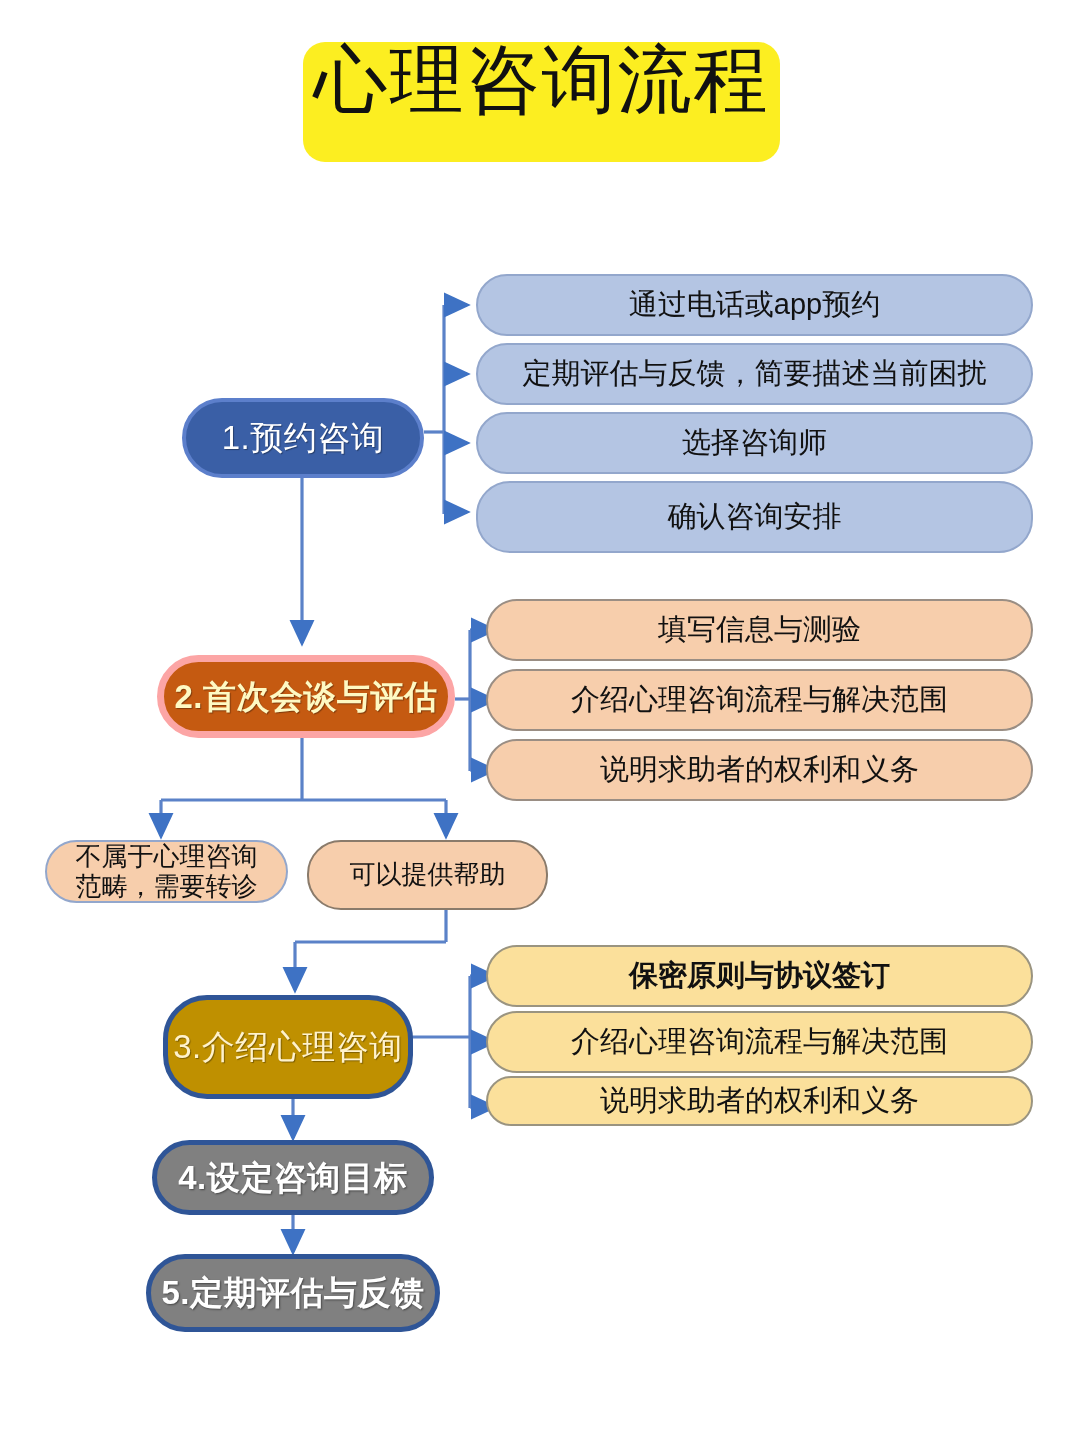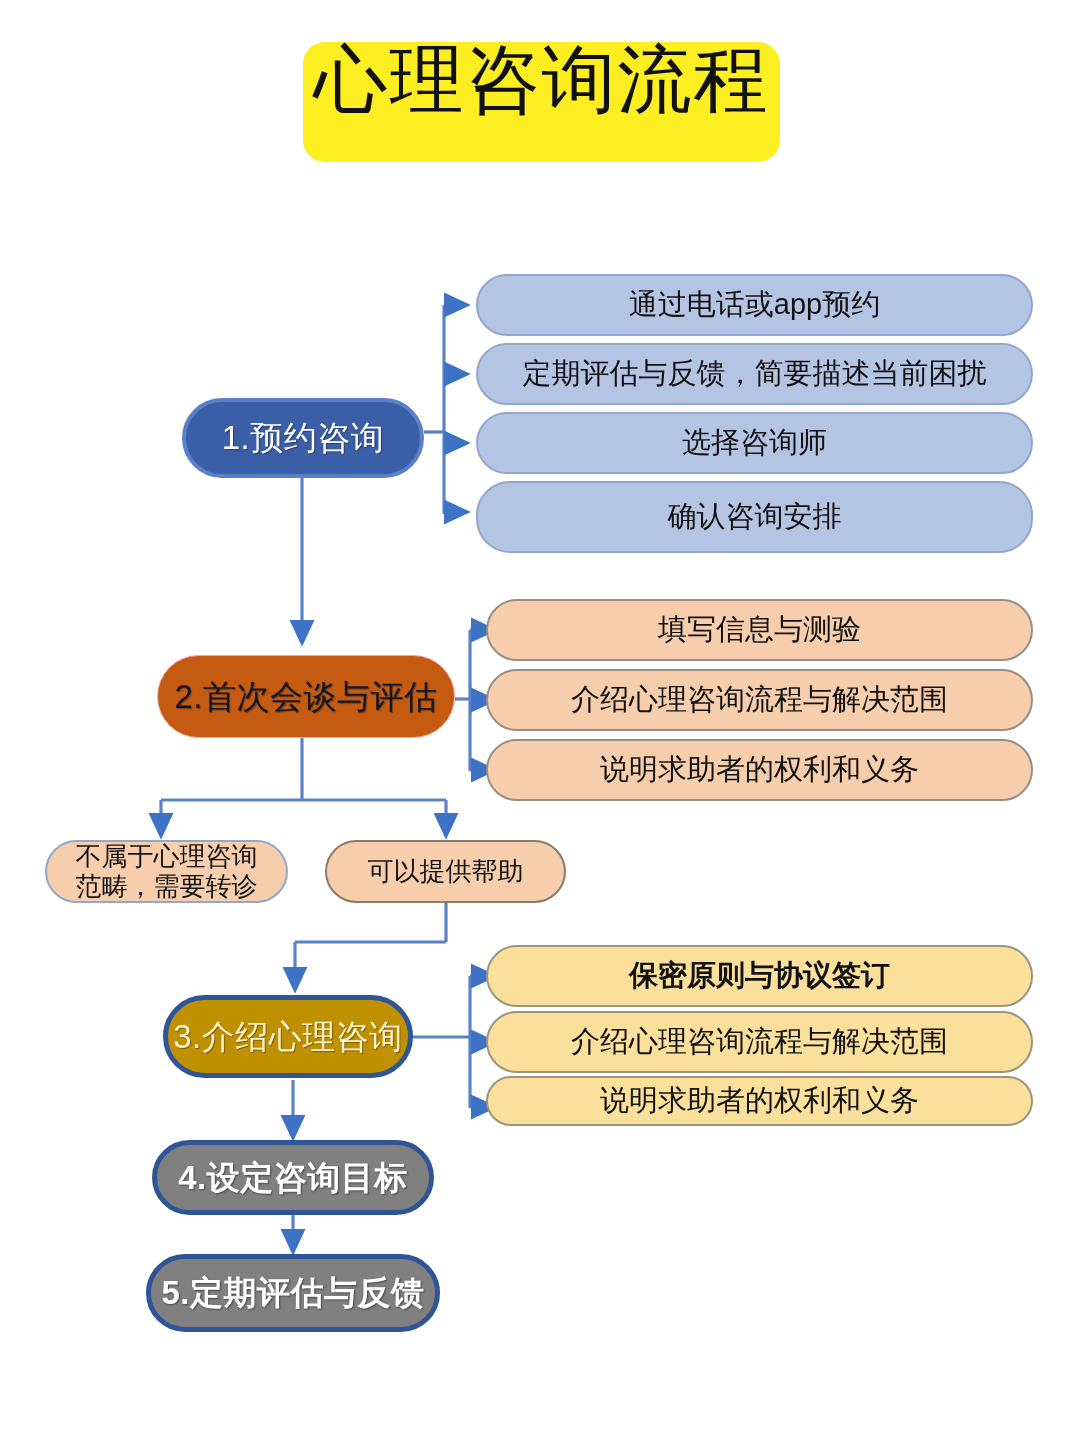--- a/index.html
+++ b/index.html
@@ -65,23 +65,24 @@
     white-space: nowrap;
   }
   .stage-1 {
     background: #3A5FA6;
     border: 4px solid #5C7FCB;
     color: #FFFFFF;
     text-shadow: 1px 1px 1px rgba(0,0,0,.35);
   }
   .stage-2 {
     background: #C55A11;
-    border: 1px solid #fca5a5;
-    color: #0f172a;
+    border: 7px solid #fca5a5;
+    color: #fef9c3;
     text-shadow: 1px 1px 1px rgba(0,0,0,.35);
+    font-weight: bold;
   }
   .stage-3 {
     background: #BF9000;
     border: 5px solid #2F5597;
     color: #FFF2CC;
     text-shadow: 1px 1px 1px rgba(0,0,0,.35);
   }
   .stage-45 {
     background: #808080;
     border: 5px solid #2F5597;
@@ -219,25 +220,25 @@
   </div>
   <div class="node detail detail-peach" style="left:486px; top:739px; width:547px; height:62px;">
     <span>说明求助者的权利和义务</span>
   </div>
 
   <div class="node branch branch-left" style="left:45px; top:840px; width:243px; height:63px; flex-direction:column;">
     <span>不属于心理咨询</span>
     <span>范畴，需要转诊</span>
   </div>
 
-  <div class="node branch branch-right" style="left:325px; top:840px; width:241px; height:63px;">
+  <div class="node branch branch-right" style="left:307px; top:840px; width:241px; height:70px;">
     <span>可以提供帮助</span>
   </div>
 
-  <div class="node stage stage-3" style="left:163px; top:995px; width:250px; height:83px;">
+  <div class="node stage stage-3" style="left:163px; top:995px; width:250px; height:104px;">
     <span>3.介绍心理咨询</span>
   </div>
 
   <div class="node detail detail-yellow bold" style="left:486px; top:945px; width:547px; height:62px;">
     <span>保密原则与协议签订</span>
   </div>
   <div class="node detail detail-yellow" style="left:486px; top:1011px; width:547px; height:62px;">
     <span>介绍心理咨询流程与解决范围</span>
   </div>
   <div class="node detail detail-yellow" style="left:486px; top:1076px; width:547px; height:50px;">

